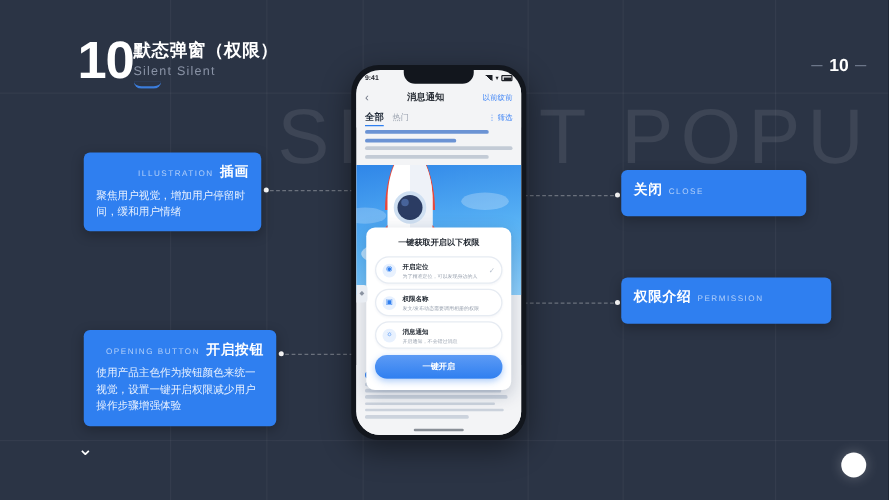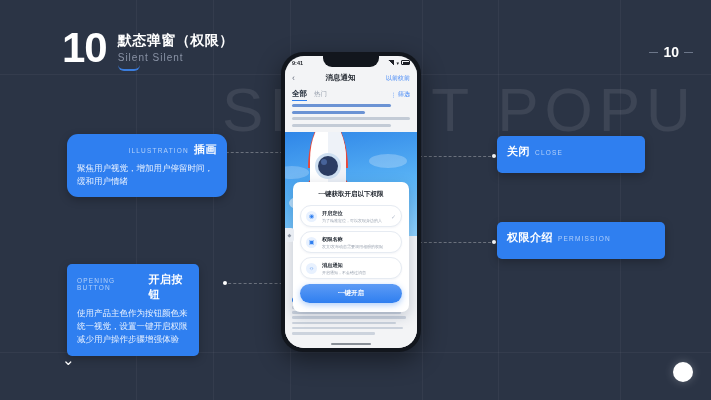--- a/index.html
+++ b/index.html
@@ -38,21 +38,21 @@
   }
   
   .title-block {
     position:absolute; left:62px; top:28px;
     display:flex; align-items:flex-start;
   }
   .big-num {
     font-size:42px; font-weight:bold; color:#ffffff;
     line-height:0.95; letter-spacing:-1px;
   }
-  .title-text { margin-left:11px; padding-top:4px; }
+  .title-text { margin-left:0; padding-top:4px; }
   .title-cn {
     font-size:14px; font-weight:bold; color:#ffffff;
     letter-spacing:0.5px; white-space:nowrap;
   }
   .title-en {
     font-size:10px; color:#8a93a6; margin-top:2px;
     letter-spacing:1px;
   }
   .title-underline {
     margin-top:2px; width:22px; height:6px;
@@ -88,22 +88,22 @@
   .card .label {
     font-size:11px; font-weight:bold; color:#ffffff;
     letter-spacing:0.5px;
   }
   .card .body {
     font-size:8.5px; line-height:1.55;
     color:#eaf2ff;
   }
   .card.align-right .card-head { justify-content:flex-end; }
   .card.align-right .body { text-align:left; }
-  #card-illustration { left:67px; top:134px; width:160px;border-radius:11px; }
-  #card-button      { left:67px; top:264px; width:132px; }
+  #card-illustration { left:67px; top:122px; width:142px; }
+  #card-button      { left:67px; top:264px; width:154px; }
   #card-close       { left:497px; top:136px; width:148px; }
   #card-permission  { left:497px; top:222px; width:168px; }
   
   .connector { position:absolute; height:1px; }
   .connector .line {
     position:absolute; top:0; left:0; right:0; height:1px;
     border-top:1px dashed rgba(255,255,255,0.30);
   }
   .connector .dot {
     position:absolute; top:-2px; width:4px; height:4px;

